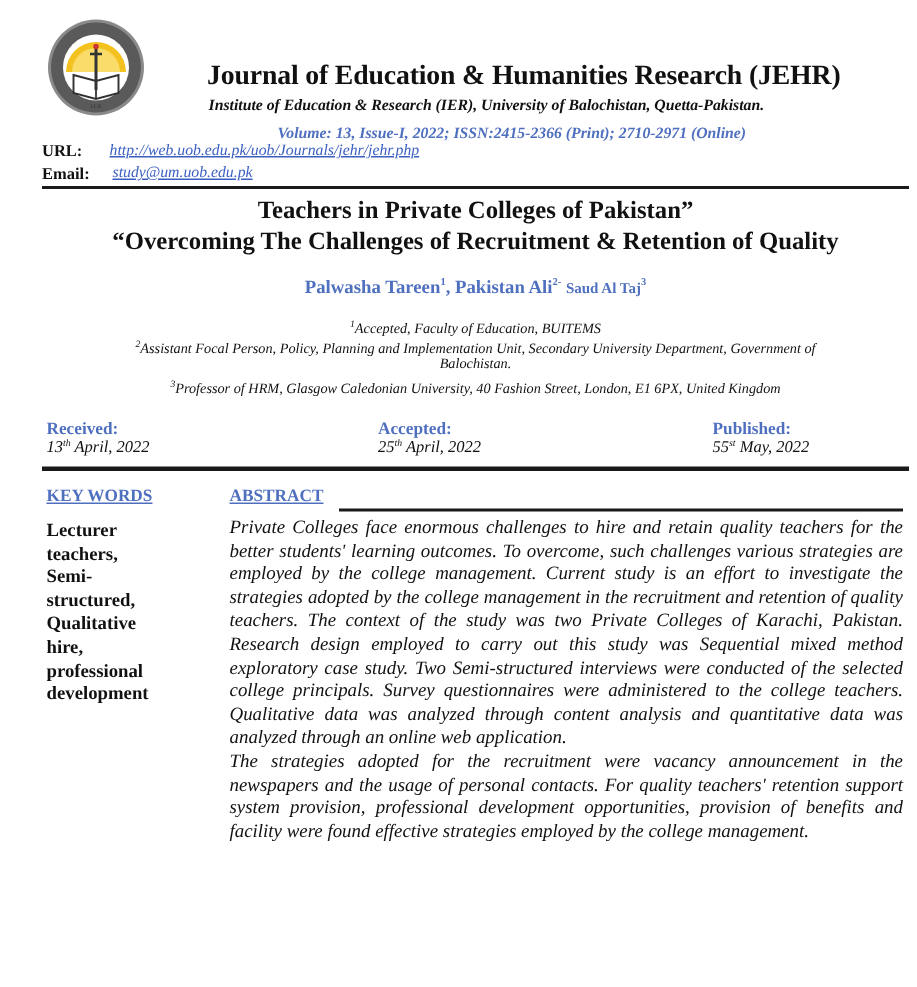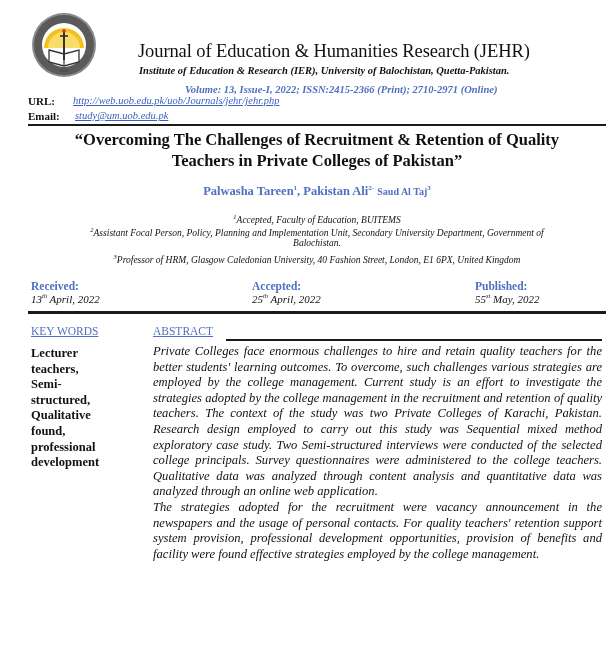--- a/index.html
+++ b/index.html
@@ -1,34 +1,34 @@
 <!DOCTYPE html>
 <html><head>
 <meta charset="utf-8">
 <style>
   html, body { margin: 0; padding: 0; background: #ffffff; }
   body { width: 611px; height: 658px; position: relative; overflow: hidden; font-family: "Liberation Serif", serif; color: #111; }
   .abs { position: absolute; }
   .logo { left: 31px; top: 12px; width: 66px; height: 66px; }
-  .journal-title { left: 138px; top: 41px; font-size: 18.5px; font-weight: normal; white-space: nowrap; letter-spacing: -0.1px; }
+  .journal-title { left: 138px; top: 41px; font-size: 18.5px; font-weight: bold; white-space: nowrap; letter-spacing: -0.1px; }
   .institute { left: 139px; top: 65px; font-size: 10.5px; font-weight: bold; font-style: italic; white-space: nowrap; }
   .volume { left: 185px; top: 84px; font-size: 10.5px; font-weight: bold; font-style: italic; color: #4f6fbf; white-space: nowrap; }
   .meta-label { left: 28px; font-size: 11px; font-weight: bold; }
   .meta-link { left: 73px; font-size: 10.5px; font-style: italic; color: #3b5fc0; text-decoration: underline; white-space: nowrap; }
   .rule { left: 28px; width: 578px; background: #1a1a1a; }
   .paper-title { left: 28px; width: 578px; top: 124px; text-align: center; font-size: 16.5px; font-weight: bold; line-height: 21px; }
   .authors { left: 28px; width: 578px; top: 184px; text-align: center; font-size: 12.5px; font-weight: bold; color: #4f6fbf; }
   .authors .small { font-size: 10px; }
   .authors sup { font-size: 7px; }
   .affil { left: 28px; width: 578px; text-align: center; font-size: 9.5px; font-style: italic; line-height: 12.5px; }
   .affil sup { font-size: 6.5px; }
   .date-label { font-size: 11.5px; font-weight: bold; color: #4f6fbf; }
   .date-value { font-size: 11px; font-style: italic; }
   .date-value sup { font-size: 6.5px; }
-  .section-head { font-size: 11.5px; font-weight: normal; color: #4f6fbf; text-decoration: underline; }
+  .section-head { font-size: 11.5px; font-weight: bold; color: #4f6fbf; text-decoration: underline; }
   .keywords { left: 31px; top: 346px; width: 100px; font-size: 12.5px; font-weight: bold; line-height: 15.6px; }
   .abstract { left: 153px; top: 344px; width: 449px; font-size: 12.6px; font-style: italic; line-height: 15.6px; text-align: justify; }
   .abstract p { margin: 0; }
 </style>
 </head>
 <body>
 
 <div class="abs logo">
   <svg width="66" height="66" viewBox="0 0 66 66">
     <circle cx="33" cy="33" r="32" fill="#8a8a8a"></circle>
@@ -50,22 +50,22 @@
 <div class="abs volume">Volume: 13, Issue-I, 2022; ISSN:2415-2366 (Print); 2710-2971 (Online)</div>
 
 <div class="abs meta-label" style="top:95px;">URL:</div>
 <a class="abs meta-link" style="top:95px;">http://web.uob.edu.pk/uob/Journals/jehr/jehr.php</a>
 <div class="abs meta-label" style="top:110px;">Email:</div>
 <a class="abs meta-link" style="top:110px; left:75px;">study@um.uob.edu.pk</a>
 
 <div class="abs rule" style="top:124px; height:2px;"></div>
 
 <div class="abs paper-title" style="top:129px;">
+  <div>Teachers in Private Colleges of Pakistan”</div>
   <div>“Overcoming The Challenges of Recruitment &amp; Retention of Quality</div>
-  <div>Teachers in Private Colleges of Pakistan”</div>
 </div>
 
 <div class="abs authors">
   <span>Palwasha Tareen</span><sup>1</sup><span>, </span><span>Pakistan Ali</span><sup>2-</sup><span> </span><span class="small">Saud Al Taj</span><sup>3</sup>
 </div>
 
 <div class="abs affil" style="top:211px;"><sup>1</sup><span>Accepted, Faculty of Education, BUITEMS</span></div>
 <div class="abs affil" style="top:224px;"><sup>2</sup><span>Assistant Focal Person, Policy, Planning and Implementation Unit, Secondary University Department, Government of</span></div>
 <div class="abs affil" style="top:237px;"><span>Balochistan.</span></div>
 <div class="abs affil" style="top:251px;"><sup>3</sup><span>Professor of HRM, Glasgow Caledonian University, 40 Fashion Street, London, E1 6PX, United Kingdom</span></div>
@@ -88,21 +88,21 @@
 <div class="abs section-head" style="left:31px; top:325px;">KEY WORDS</div>
 <div class="abs section-head" style="left:153px; top:325px;">ABSTRACT</div>
 <div class="abs" style="left:226px; top:339px; width:376px; height:1.5px; background:#1a1a1a;"></div>
 
 <div class="abs keywords">
   <div>Lecturer</div>
   <div>teachers,</div>
   <div>Semi-</div>
   <div>structured,</div>
   <div>Qualitative</div>
-  <div>found,</div>
+  <div>hire,</div>
   <div>professional</div>
   <div>development</div>
 </div>
 
 <div class="abs abstract">
   <p>Private Colleges face enormous challenges to hire and retain quality teachers for the better students' learning outcomes. To overcome, such challenges various strategies are employed by the college management. Current study is an effort to investigate the strategies adopted by the college management in the recruitment and retention of quality teachers. The context of the study was two Private Colleges of Karachi, Pakistan. Research design employed to carry out this study was Sequential mixed method exploratory case study. Two Semi-structured interviews were conducted of the selected college principals. Survey questionnaires were administered to the college teachers. Qualitative data was analyzed through content analysis and quantitative data was analyzed through an online web application.</p>
   <p>The strategies adopted for the recruitment were vacancy announcement in the newspapers and the usage of personal contacts. For quality teachers' retention support system provision, professional development opportunities, provision of benefits and facility were found effective strategies employed by the college management.</p>
 </div>
 
 </body></html>

